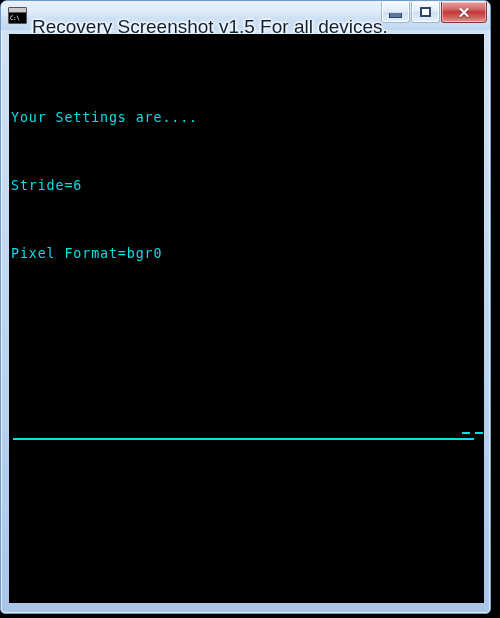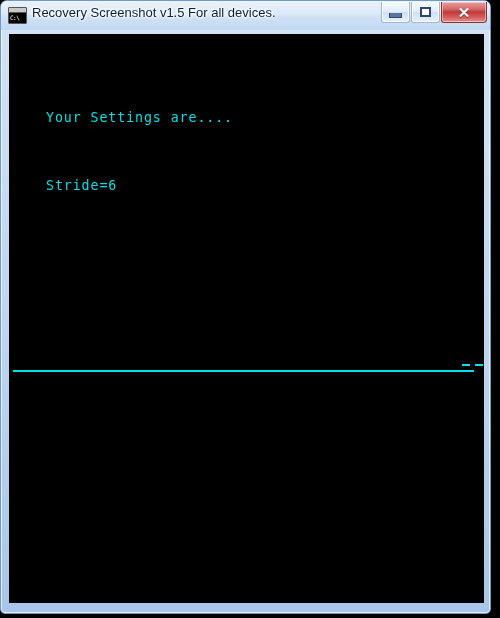--- a/index.html
+++ b/index.html
@@ -77,22 +77,22 @@
     left: 1px; top: 6px;
     font-family: "DejaVu Sans Mono", monospace;
     font-size: 6px;
     line-height: 7px;
     color: #ffffff;
     letter-spacing: -0.5px;
   }
   #title-text {
     position: absolute;
     left: 31px;
-    top: 4px;
-    font-size: 13px;
+    top: 15px;
+    font-size: 19px;
     color: #0b2036;
     text-shadow:
        0 0 3px #ffffff,
        0 0 5px #ffffff,
        1px 0 3px #ffffff,
       -1px 0 3px #ffffff;
     white-space: nowrap;
   }
 
   
@@ -180,21 +180,20 @@
     font-size: 13.3px;
     line-height: 25px;
     color: #00e0e6;
     white-space: pre;
     letter-spacing: 0.9px;
     padding-left: 2px;
   }
   .cline {
     height: 25px;
     white-space: pre;
-    margin-left: 35px;
   }
   .cline.tight { height: 18px; line-height: 18px; }
   .hrule {
     height: 25px;
     position: relative;
   }
   .hrule .rule-line {
     position: absolute;
     left: 2px;
     right: 10px;
@@ -258,20 +257,21 @@
         </div>
 
       </div>
     </div>
 
     <div id="console">
       <div id="console-text">
 
         <div class="cline tight">Your Settings are....</div>
         <div class="cline tight">Stride=6</div>
+        <div class="cline tight">Pixel Format=bgr0</div>
 
         <div class="spacer-s"></div>
 
         <div class="hrule">
           <div class="rule-line"></div>
           <div class="rule-tail">
             <span class="d1"></span><span class="d2"></span>
           </div>
         </div>
 

